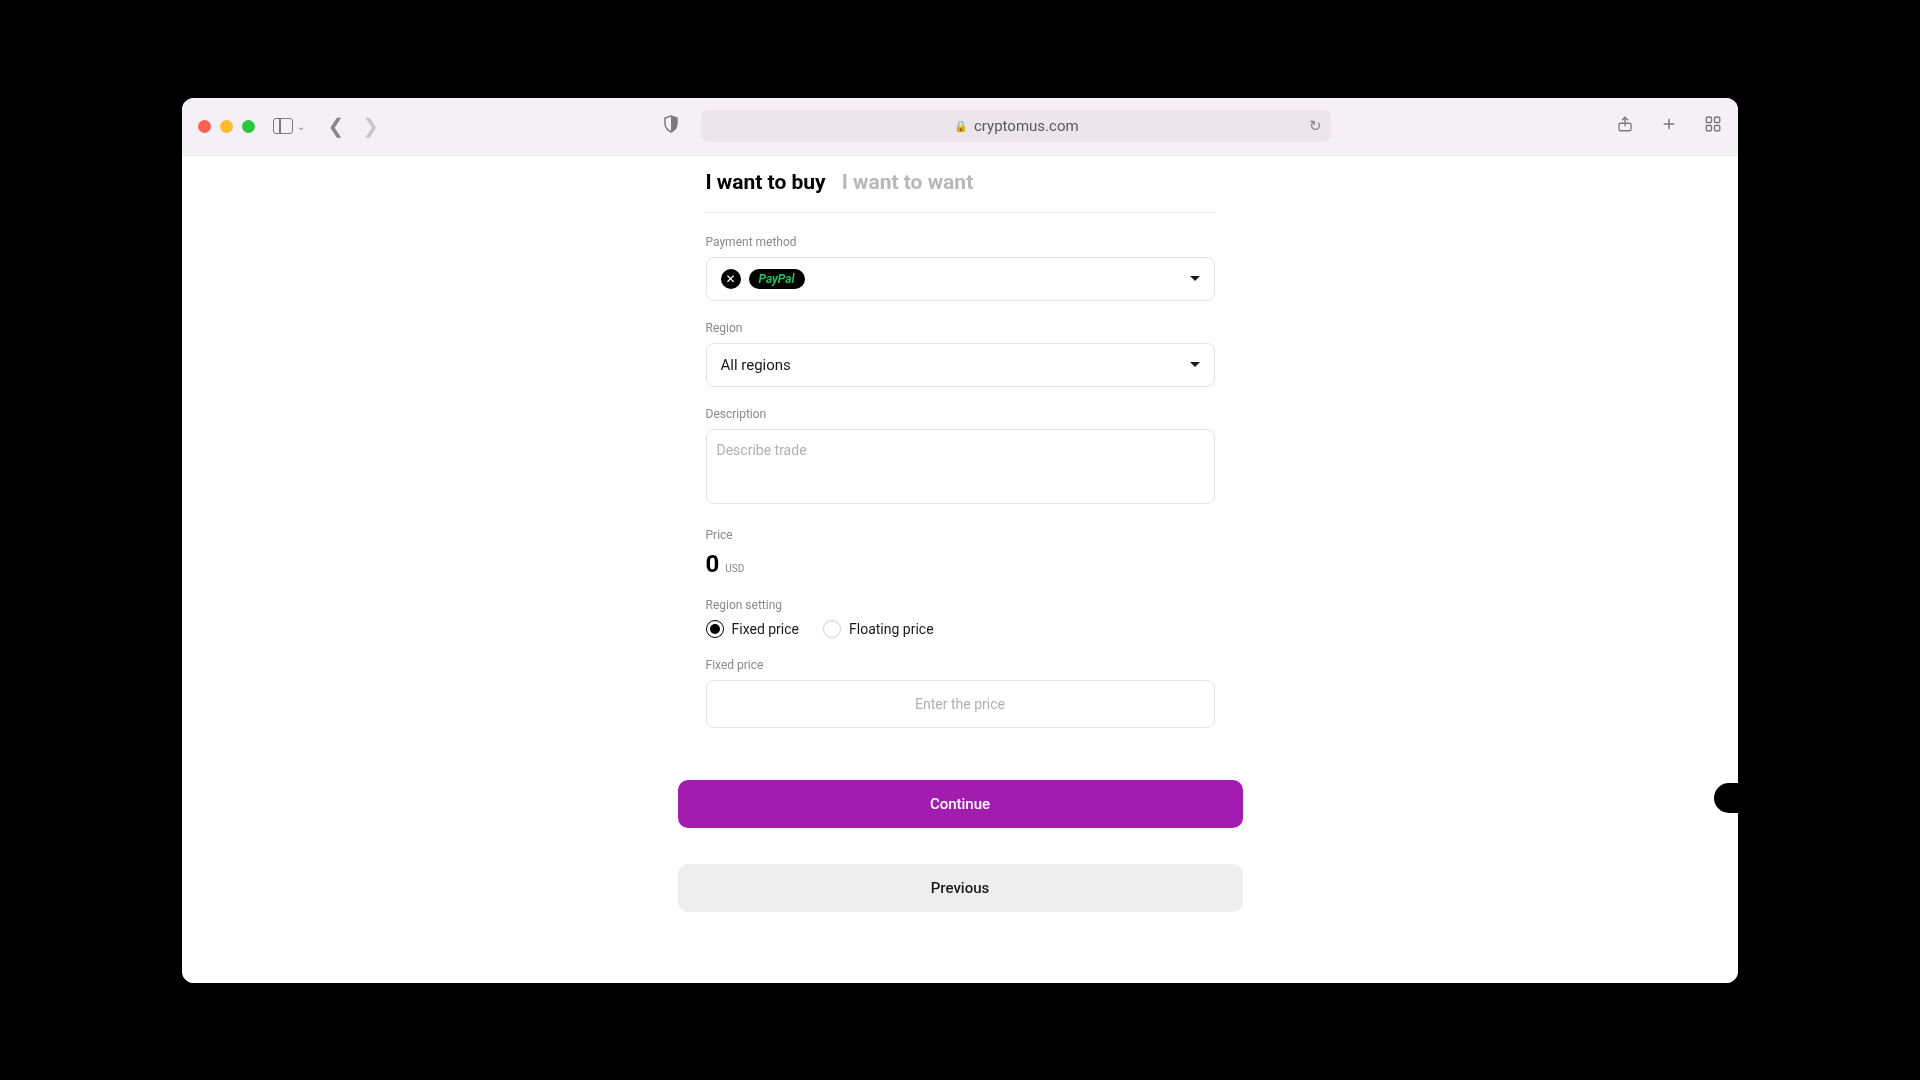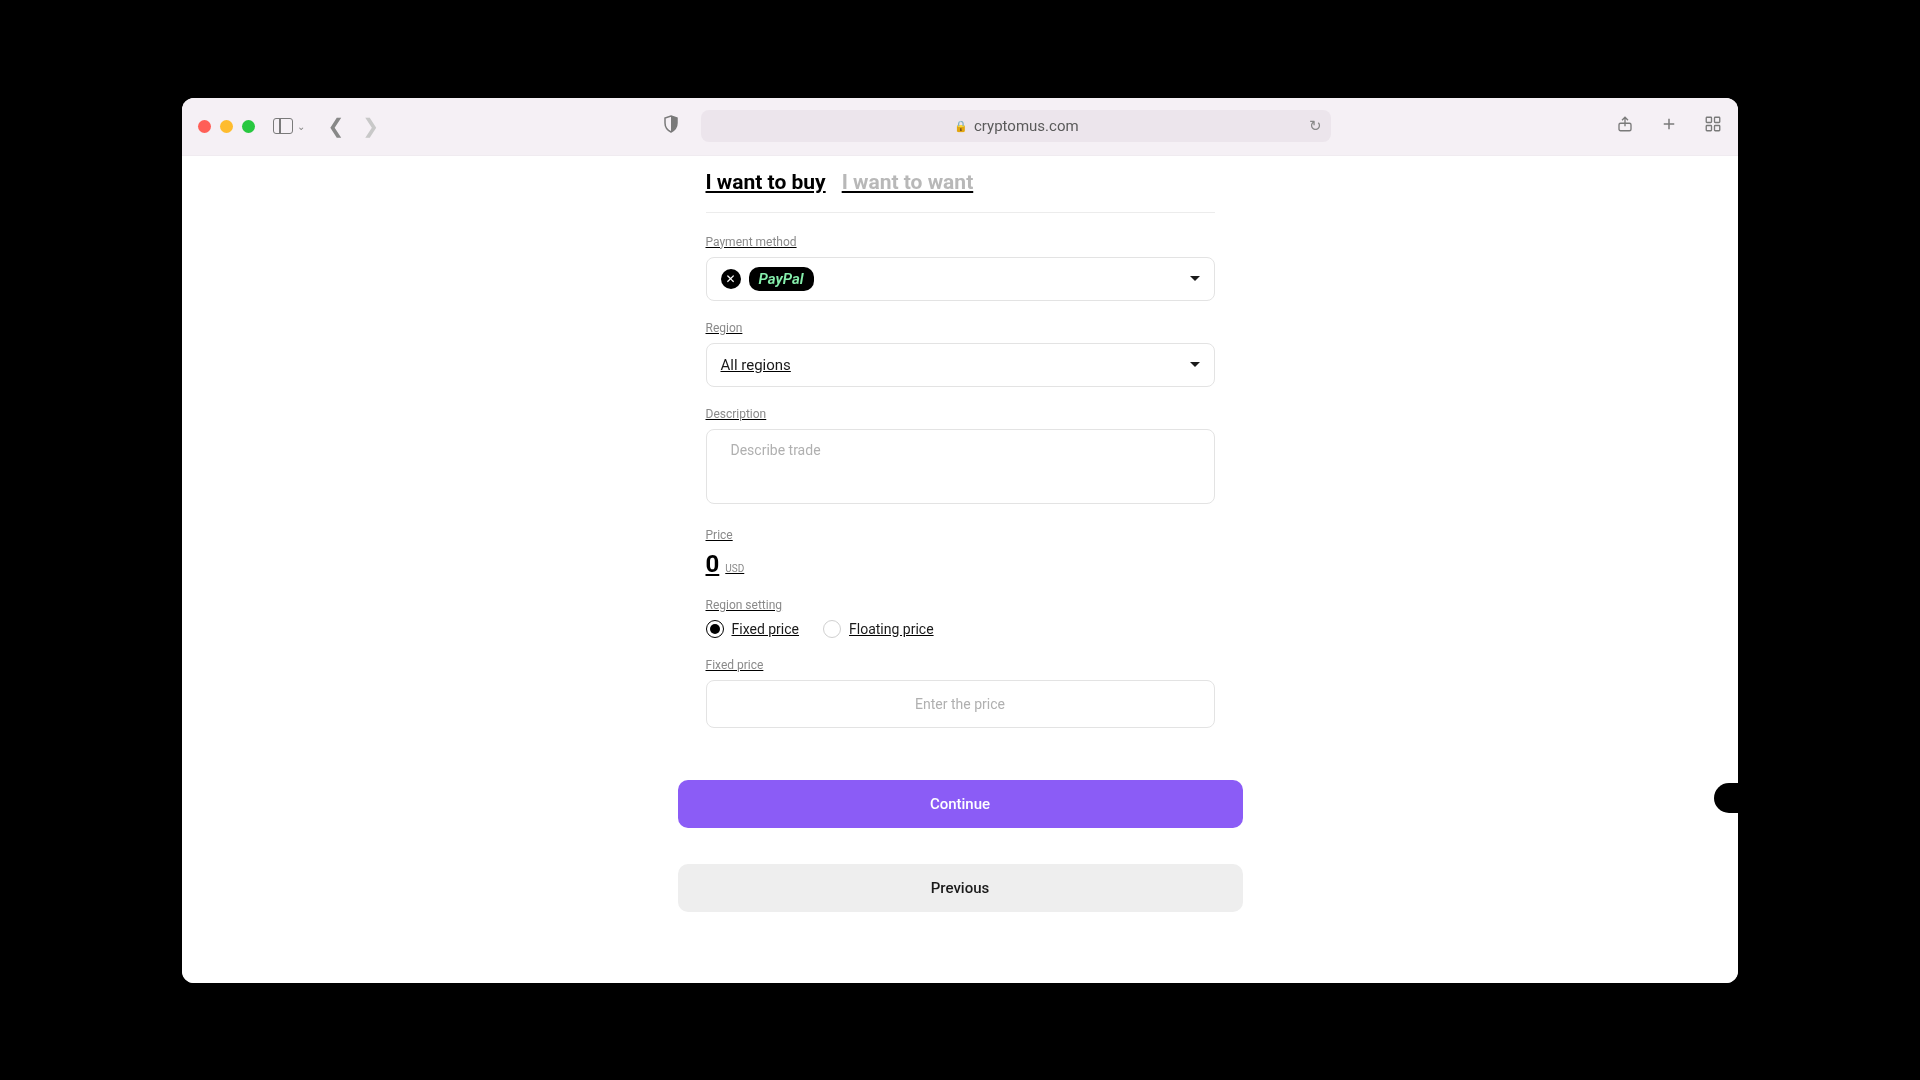--- a/index.html
+++ b/index.html
@@ -161,21 +161,20 @@
   background: #fff;
   overflow: hidden;
   position: relative;
 }
 
 .form-card {
   width: 565px;
   margin: 0 auto;
   background: #fff;
   padding: 0 28px 28px 28px;
-  text-decoration: underline;
 }
 
 .tabs {
   display: flex;
   gap: 16px;
   padding: 14px 0 18px 0;
   border-bottom: 1px solid #ececec;
   margin-bottom: 22px;
 }
 
@@ -239,33 +238,33 @@
   color: #fff;
   display: flex;
   align-items: center;
   justify-content: center;
   font-size: 12px;
   cursor: pointer;
 }
 
 .chip {
   background: #000;
-  color: #86efac;
-  font-size: 15px;
+  color: #22c55e;
+  font-size: 12px;
   font-weight: 600;
   padding: 3px 10px;
   border-radius: 10px;
   font-style: italic;
 }
 
 .textarea-box {
   border: 1px solid #e3e3e3;
   border-radius: 8px;
   min-height: 75px;
-  padding: 12px 24px;
+  padding: 12px 10px;
   resize: none;
   width: 100%;
   font-size: 14px;
   color: #1d4ed8;
   font-family: inherit;
 }
 .textarea-box::placeholder {
   color: #b0b0b0;
 }
 
@@ -353,21 +352,21 @@
   height: 48px;
   border-radius: 10px;
   border: none;
   font-size: 15px;
   font-weight: 500;
   cursor: pointer;
   width: 100%;
 }
 
 .btn-primary {
-  background: #8b5cf6;
+  background: #a21caf;
   color: #fff;
 }
 
 .btn-secondary {
   background: #eeeeee;
   color: #1a1a1a;
   margin-top: 24px;
 }
 
 .chat-bubble {

